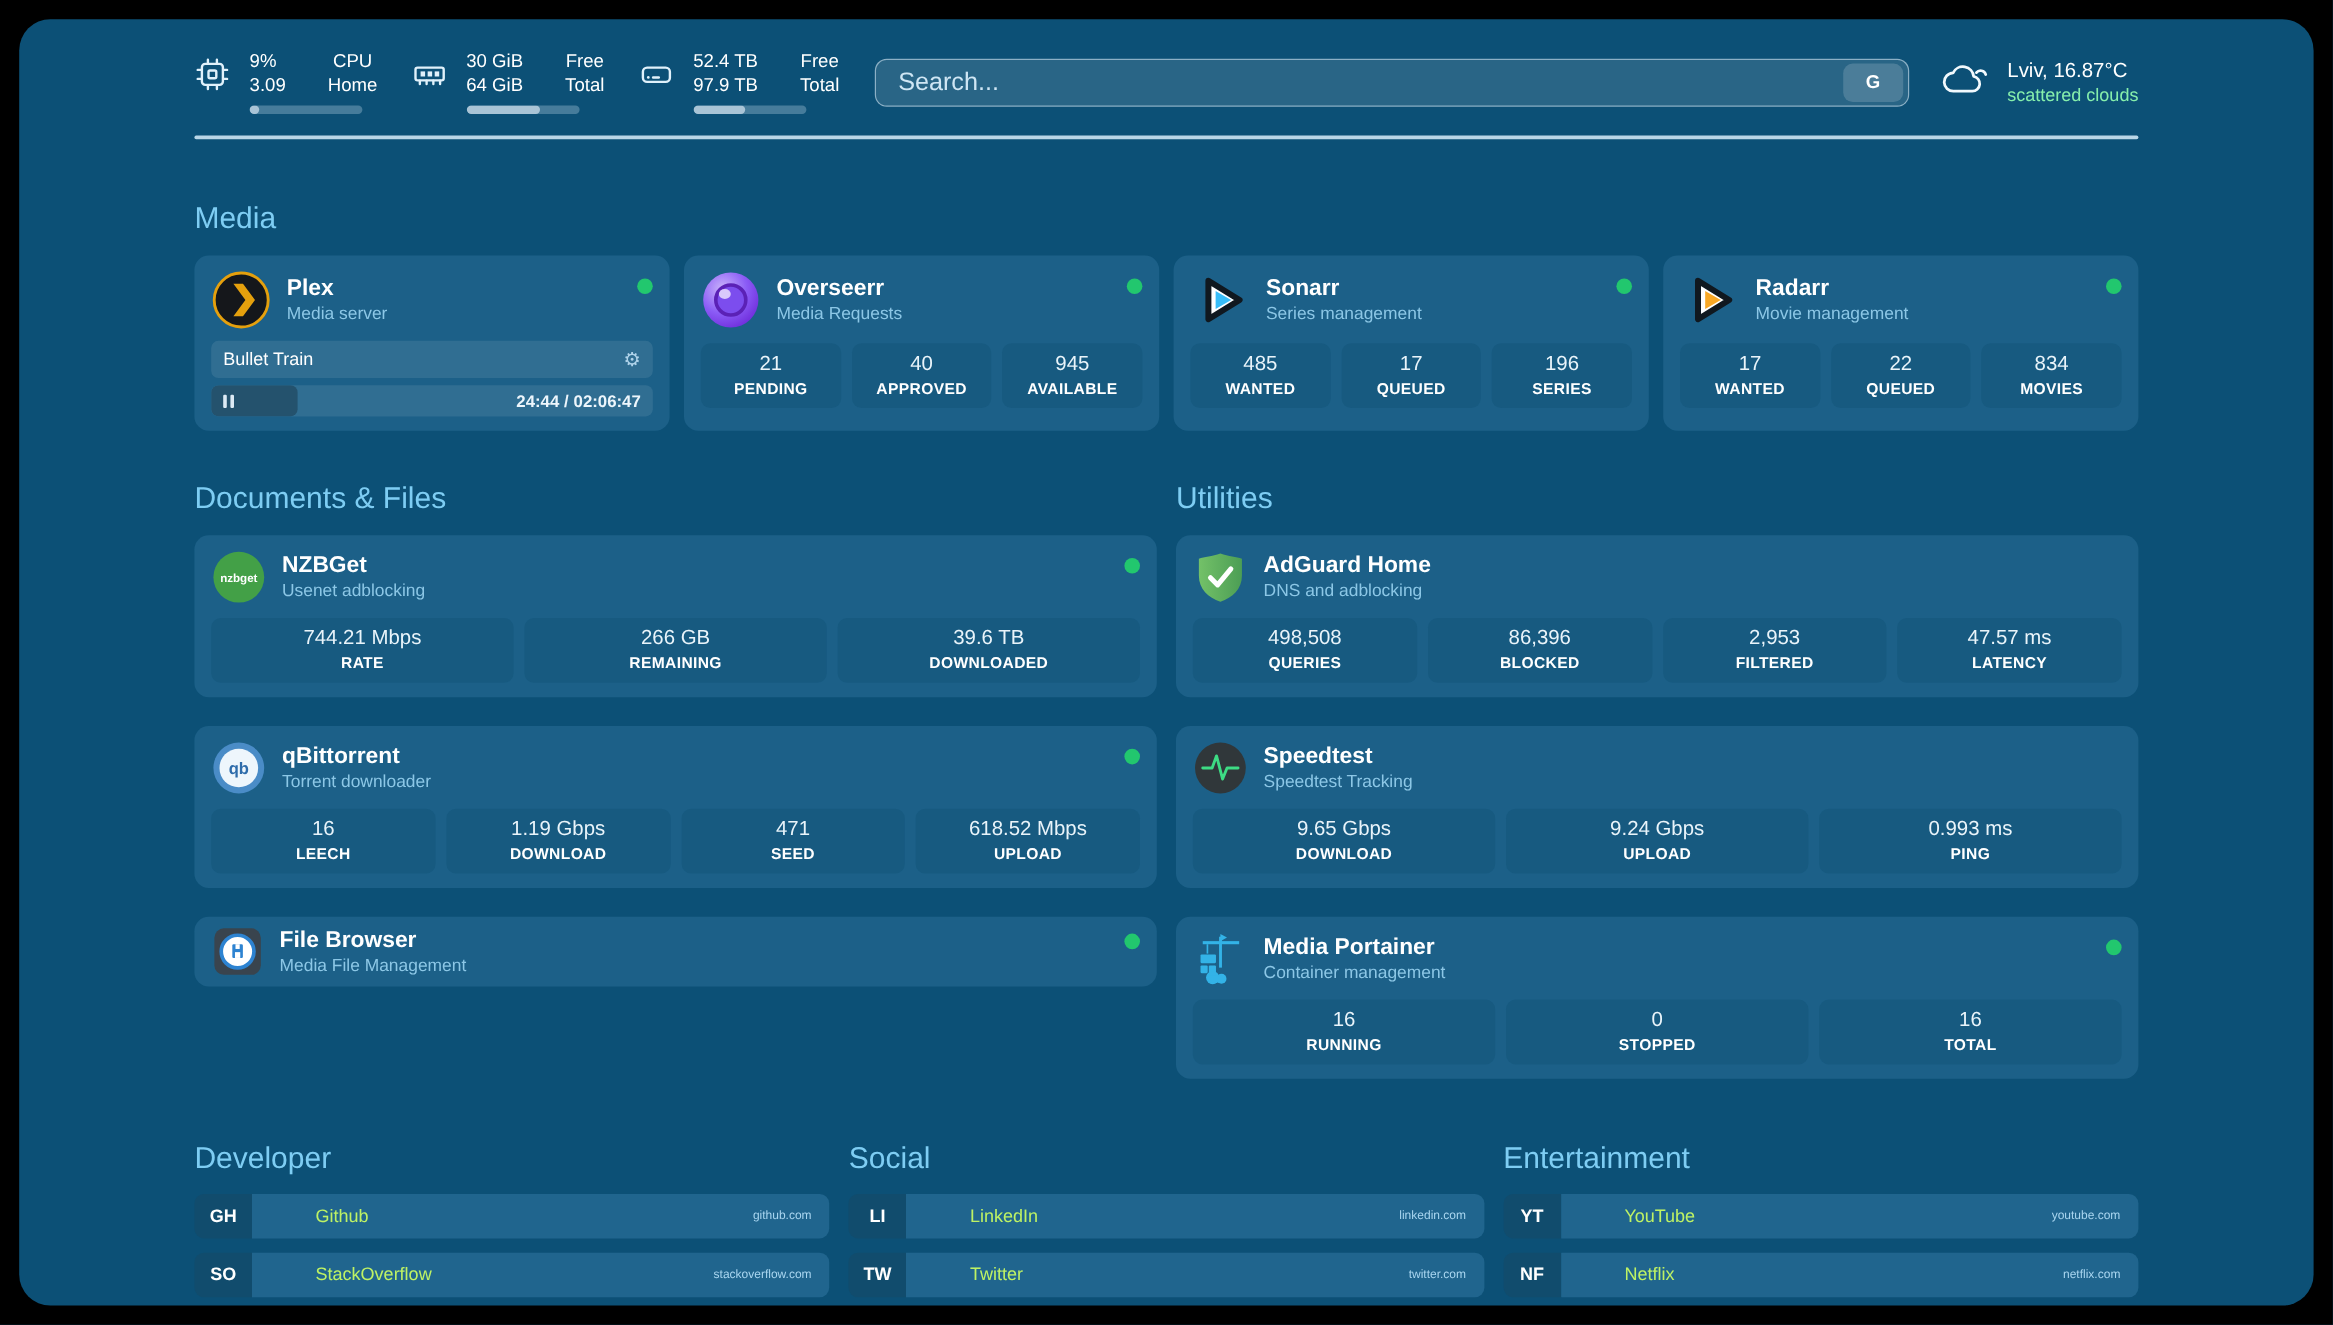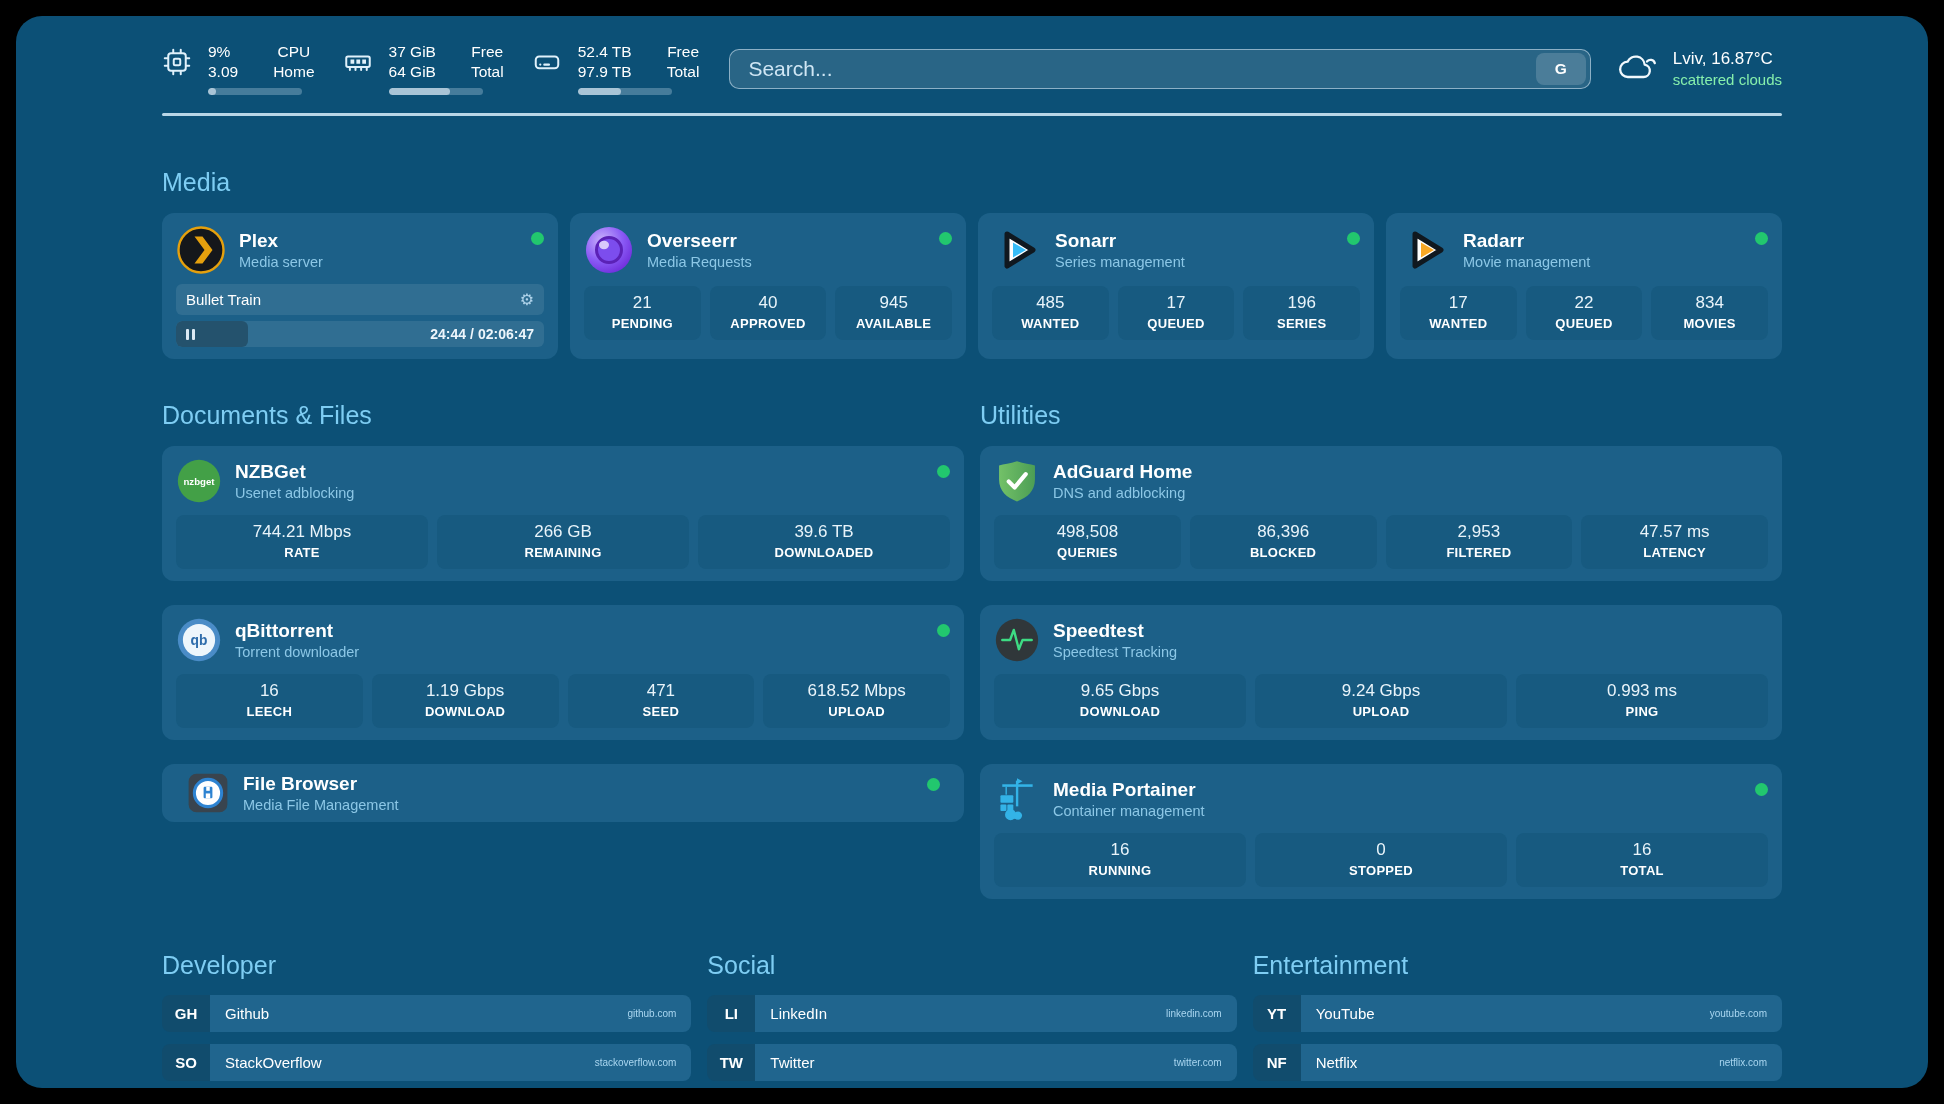--- a/index.html
+++ b/index.html
@@ -78,35 +78,35 @@
     display:flex; align-items:center;
   }
   .pause { display:inline-flex; gap:3px; margin-left:10px; cursor:pointer; }
   .pause i { display:block; width:3px; height:11px; background:#DCEAF4; border-radius:1px; }
   .time { position:absolute; right:10px; top:0; bottom:0; display:flex; align-items:center; gap:4px;
           font-size:14px; font-weight:600; color:#EDF6FC; }
 
   
   .columns { display:grid; grid-template-columns:1fr 1fr; column-gap:16px; margin-top:42px; }
   .col-cards { display:flex; flex-direction:column; gap:24px; margin-top:16px; }
-  .card.compact { padding:7px 24px; }
+  .card.compact { padding:7px 14px; }
 
   
   .bookmarks { display:grid; grid-template-columns:repeat(3,1fr); gap:16px; margin-top:52px; }
   .bm-rows { display:flex; flex-direction:column; gap:12px; margin-top:15px; }
   .bm-row { display:flex; height:37px; cursor:pointer; }
   .bm-abbr {
     width:48px; flex:none; background:#114C6D; border-radius:8px 0 0 8px;
     display:flex; align-items:center; justify-content:center; font-size:15px; font-weight:600;
   }
   .bm-bar {
     flex:1; background:#20658E; border-radius:0 8px 8px 0;
     display:flex; align-items:center; justify-content:space-between; padding:0 15px;
   }
-  .bm-name { font-size:15px; color:#ffffff; }
+  .bm-name { font-size:15px; color:#bef264;margin-left:38px; }
   .bm-url { font-size:10px; color:#A9D6F0; }
 </style>
 </head>
 <body>
 
 <div class="dashboard">
   <div class="content">
 
     <div class="topbar">
       <div class="sys-stats">
@@ -137,21 +137,21 @@
             <svg width="30" height="30" viewBox="0 0 24 24" fill="none" stroke="#E0F1FB" stroke-width="1.6" stroke-linecap="round">
               <rect x="2.6" y="7.5" width="18.8" height="8.5" rx="1.4"></rect>
               <path d="M5.5 16.2v2.2 M10 16.2v2.2 M14.5 16.2v2.2 M19 16.2v2.2"></path>
               <rect x="6" y="10" width="3" height="3.4" fill="#E0F1FB" stroke="none"></rect>
               <rect x="10.7" y="10" width="3" height="3.4" fill="#E0F1FB" stroke="none"></rect>
               <rect x="15.4" y="10" width="3" height="3.4" fill="#E0F1FB" stroke="none"></rect>
             </svg>
           </span>
           <div>
             <div class="sys-cols">
-              <span class="val">37 GiB</span>
+              <span class="val">30 GiB</span>
               <span class="lbl">Free</span>
               <span class="val">64 GiB</span>
               <span class="lbl">Total</span>
             </div>
             <div class="sys-bar">
               <div class="sys-bar-fill" style="width: 65%;"></div>
             </div>
           </div>
         </div>
 

